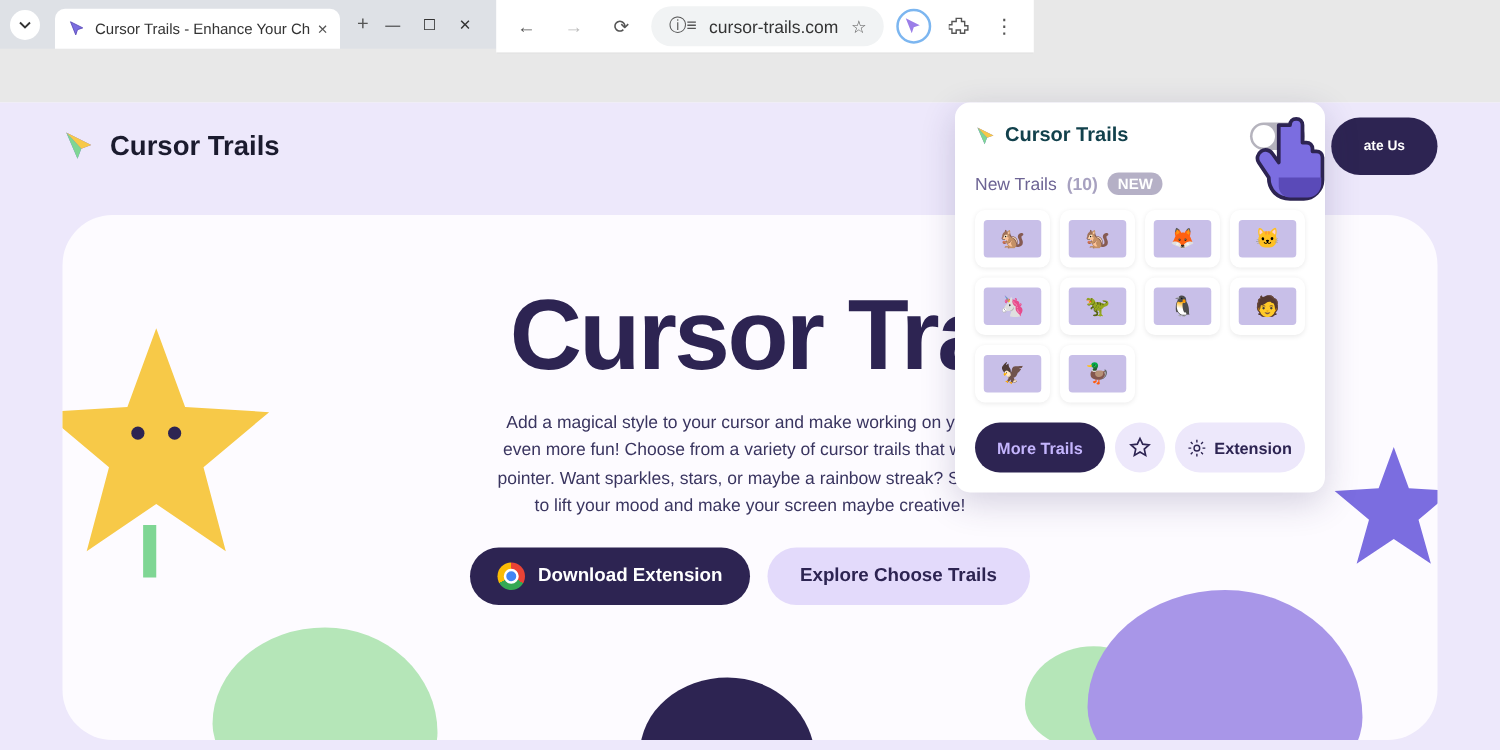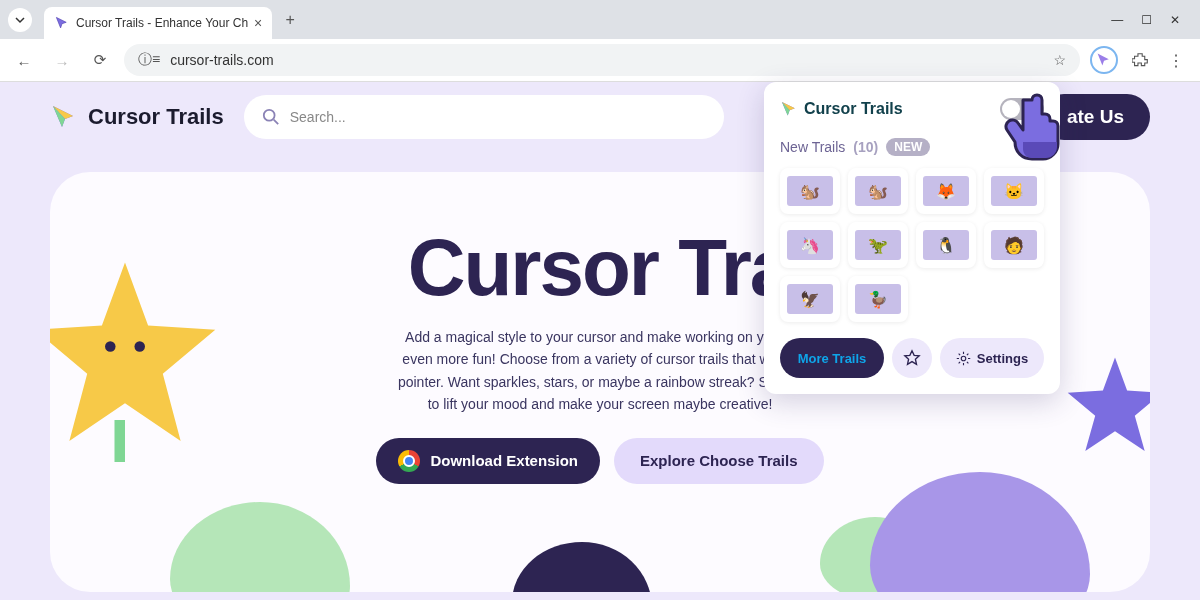--- a/index.html
+++ b/index.html
@@ -1,19 +1,19 @@
 <!DOCTYPE html>
 <html><head>
   <meta charset="utf-8">
   <style>
     * { margin: 0; padding: 0; box-sizing: border-box; font-family: -apple-system, BlinkMacSystemFont, 'Segoe UI', sans-serif; }
     body { width: 1200px; height: 600px; background: #fff; overflow: hidden; position: relative; }
 
     
-    .browser-top { height: 82px; background: #e8e8e8; display: flex; flex-direction: column; }
+    .browser-top { height: 82px; background: #e8e8e8; display: flex; flex-direction: row; }
     .tab-bar { height: 39px; background: #dee1e6; display: flex; align-items: center; padding: 0 8px; gap: 4px; }
     .tab-dropdown { width: 24px; height: 24px; border-radius: 50%; background: #fff; display: flex; align-items: center; justify-content: center; cursor: pointer; margin-right: 8px; }
     .tab { height: 32px; background: #fff; border-radius: 8px 8px 0 0; display: flex; align-items: center; padding: 0 10px; gap: 6px; min-width: 180px; margin-top: 7px; font-size: 12px; color: #333; }
     .tab-favicon { width: 16px; height: 16px; display: flex; align-items: center; justify-content: center; }
     .tab-close { margin-left: auto; font-size: 14px; color: #555; cursor: pointer; }
     .tab-add { width: 28px; height: 28px; display: flex; align-items: center; justify-content: center; cursor: pointer; color: #555; font-size: 16px; }
     .window-controls { margin-left: auto; display: flex; gap: 18px; padding-right: 12px; align-items: center; color: #333; }
     .window-controls span { cursor: pointer; font-size: 12px; }
 
     .address-bar { height: 43px; background: #fff; display: flex; align-items: center; padding: 0 10px; gap: 10px; border-bottom: 1px solid #ddd; }
@@ -25,21 +25,21 @@
     .toolbar-icon { width: 28px; height: 28px; display: flex; align-items: center; justify-content: center; cursor: pointer; color: #555; border-radius: 4px; }
     .ext-icon-active { border: 2px solid #7cb6f0; border-radius: 50%; padding: 2px; }
 
     
     .page { position: absolute; top: 82px; left: 0; right: 0; bottom: 0; background: #ede8fb; overflow: hidden; }
     .site-header { height: 70px; display: flex; align-items: center; padding: 0 50px; gap: 20px; }
     .logo-group { display: flex; align-items: center; gap: 10px; }
     .logo-svg { width: 28px; height: 28px; }
     .logo-text { font-weight: 800; font-size: 22px; color: #1b1b2e; }
     .search-box { flex: 0 0 480px; height: 44px; background: #fff; border-radius: 22px; display: flex; align-items: center; padding: 0 18px; gap: 10px; color: #888; font-size: 14px; }
-    .rate-btn { margin-left: auto; height: 46px; background: #2d2452; color: #fff; padding: 0 26px; border-radius: 23px; font-weight: 600; font-size: 19px; display: flex; align-items: center; gap: 8px; cursor: pointer; }
+    .rate-btn { margin-left: auto; height: 46px; background: #2d2452; color: #fff; padding: 0 26px; border-radius: 23px; font-weight: 600; font-size: 11px; display: flex; align-items: center; gap: 8px; cursor: pointer; }
 
     .hero-card { margin: 20px 50px; background: #fdfbff; border-radius: 40px; height: 420px; position: relative; overflow: hidden; padding-top: 50px; }
     .hero-title { font-size: 80px; font-weight: 800; color: #2d2452; text-align: center; letter-spacing: -2px; }
     .hero-desc { text-align: center; color: #3a3560; font-size: 14px; line-height: 1.6; max-width: 560px; margin: 12px auto 0; }
     .hero-btns { display: flex; justify-content: center; gap: 14px; margin-top: 22px; }
     .btn-primary { background: #2d2452; color: #fff; height: 46px; padding: 0 22px; border-radius: 23px; display: flex; align-items: center; gap: 10px; font-weight: 600; font-size: 15px; cursor: pointer; }
     .btn-secondary { background: #e3dafb; color: #2d2452; height: 46px; padding: 0 26px; border-radius: 23px; display: flex; align-items: center; font-weight: 600; font-size: 15px; cursor: pointer; }
     .chrome-ball { width: 22px; height: 22px; border-radius: 50%; background: conic-gradient(#ea4335 0 120deg, #34a853 120deg 240deg, #fbbc05 240deg 360deg); position: relative; }
     .chrome-ball::after { content: ''; position: absolute; inset: 5px; background: #4285f4; border: 2px solid #fff; border-radius: 50%; }
 
@@ -63,21 +63,21 @@
     .section-head { display: flex; align-items: center; gap: 8px; margin-bottom: 12px; color: #6d6494; font-size: 14px; font-weight: 500; }
     .section-count { color: #a7a1c0; font-weight: bold; }
     .badge-new { background: #b5b0c6; color: #fff; font-size: 12px; padding: 2px 8px; border-radius: 9px; font-weight: 700; }
     .chevron { margin-left: auto; cursor: pointer; }
 
     .trail-grid { display: grid; grid-template-columns: repeat(4, 1fr); gap: 8px; margin-bottom: 16px; }
     .trail-item { height: 46px; background: #fff; border-radius: 8px; box-shadow: 0 1px 4px rgba(0,0,0,0.08); display: flex; align-items: center; justify-content: center; cursor: pointer; }
     .trail-thumb { width: 46px; height: 30px; background: #c8bfe8; border-radius: 3px; display: flex; align-items: center; justify-content: center; font-size: 16px; }
 
     .popup-footer { display: flex; gap: 8px; align-items: center; }
-    .more-btn { flex: 1; background: #2d2452; color: #0ea5e9; height: 40px; border-radius: 20px; display: flex; align-items: center; justify-content: center; font-weight: 600; font-size: 13px; cursor: pointer; }
+    .more-btn { flex: 1; background: #2d2452; color: #c4b5fd; height: 40px; border-radius: 20px; display: flex; align-items: center; justify-content: center; font-weight: 600; font-size: 13px; cursor: pointer; }
     .fav-btn { width: 40px; height: 40px; border-radius: 50%; background: #ede8fb; display: flex; align-items: center; justify-content: center; cursor: pointer; color: #2d2452; }
     .settings-btn { flex: 1; background: #ede8fb; color: #2d2452; height: 40px; border-radius: 20px; display: flex; align-items: center; justify-content: center; gap: 6px; font-weight: 600; font-size: 13px; cursor: pointer; }
 
     
     .hand { position: absolute; top: 92px; right: 120px; width: 80px; height: 70px; z-index: 60; pointer-events: none; }
   </style>
 </head>
 <body>
 
 <div class="browser-top">
@@ -130,27 +130,20 @@
 
 <div class="page">
   <div class="site-header">
     <div class="logo-group">
       <svg class="logo-svg" viewBox="0 0 28 28">
         <path d="M3 3l20 10-8 3-3 8z" fill="#7b6de0"></path>
         <path d="M3 3l20 10-8 3z" fill="#f7c948"></path>
         <path d="M3 3l12 13-3 8z" fill="#7fd694"></path>
       </svg>
       <span class="logo-text">Cursor Trails</span>
-    </div>
-    <div class="search-box">
-      <svg width="18" height="18" viewBox="0 0 20 20">
-          <circle cx="8" cy="8" r="6" stroke="#8a82b5" stroke-width="2" fill="none"></circle>
-          <line x1="13" y1="13" x2="18" y2="18" stroke="#8a82b5" stroke-width="2"></line>
-        </svg>
-      <span>Search...</span>
     </div>
     <div class="rate-btn">
       <span>ate Us</span>
     </div>
   </div>
 
   <div class="hero-card">
     <svg class="star" viewBox="0 0 200 200">
       <path d="M100 10l22 60 64 4-50 42 17 64-53-36-53 36 17-64-50-42 64-4z" fill="#f7c948"></path>
       <circle cx="86" cy="90" r="5" fill="#2d2452"></circle>
@@ -253,21 +246,21 @@
     <div class="fav-btn">
       <svg width="18" height="18" viewBox="0 0 20 20">
           <path d="M10 2l2.4 5 5.6.6-4.2 3.8 1.2 5.6L10 14l-5 3 1.2-5.6L2 7.6l5.6-.6z" fill="none" stroke="#2d2452" stroke-width="1.5"></path>
         </svg>
     </div>
     <div class="settings-btn">
       <svg width="15" height="15" viewBox="0 0 20 20">
           <circle cx="10" cy="10" r="3" fill="none" stroke="#2d2452" stroke-width="1.5"></circle>
           <path d="M10 1v3M10 16v3M1 10h3M16 10h3M3.5 3.5l2 2M14.5 14.5l2 2M16.5 3.5l-2 2M5.5 14.5l-2 2" stroke="#2d2452" stroke-width="1.5"></path>
         </svg>
-      <span>Settings</span>
+      <span>Extension</span>
     </div>
   </div>
 </div>
 
 <svg class="hand" viewBox="0 0 80 70">
   <path d="M32 8c0-3 2-5 5-5s5 2 5 5v14h3c3 0 5 2 5 5v2h3c3 0 5 2 5 5v18c0 8-7 15-15 15H32c-10 0-17-7-17-17l-8-12c-2-3-1-7 2-9s7-1 9 2l5 7V8z" fill="#7b6de0" stroke="#2d2452" stroke-width="3" stroke-linejoin="round"></path>
   <path d="M23 50h34v5c0 6-5 11-11 11H32c-5 0-9-4-9-9v-7z" fill="#5a4ab8"></path>
 </svg>
 
 </body></html>

